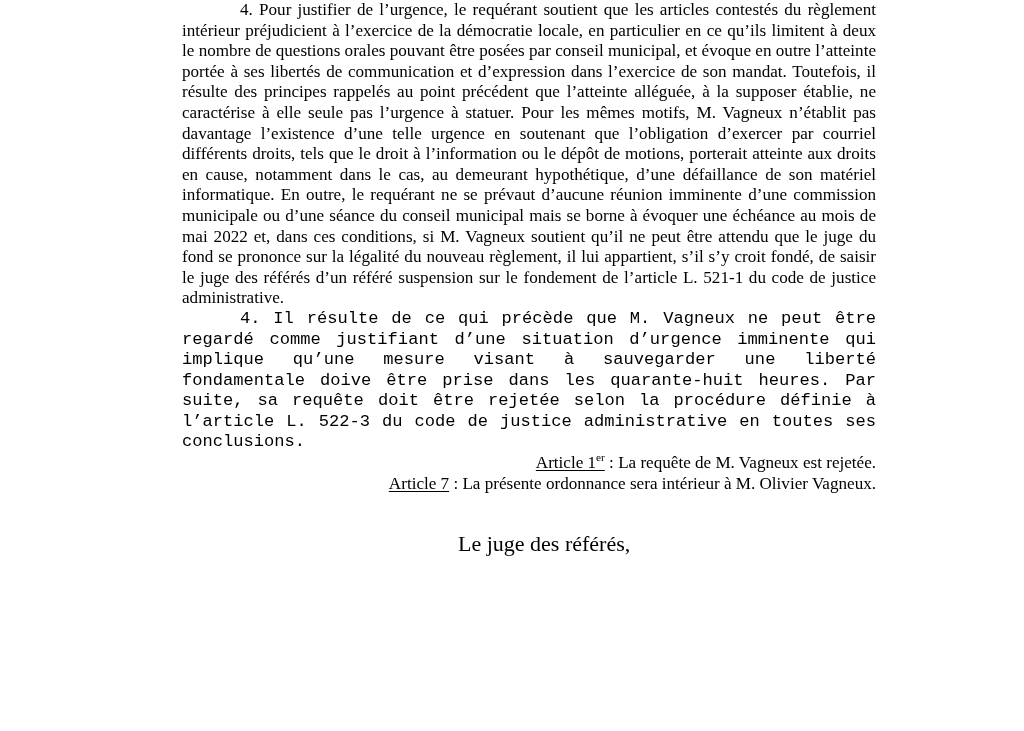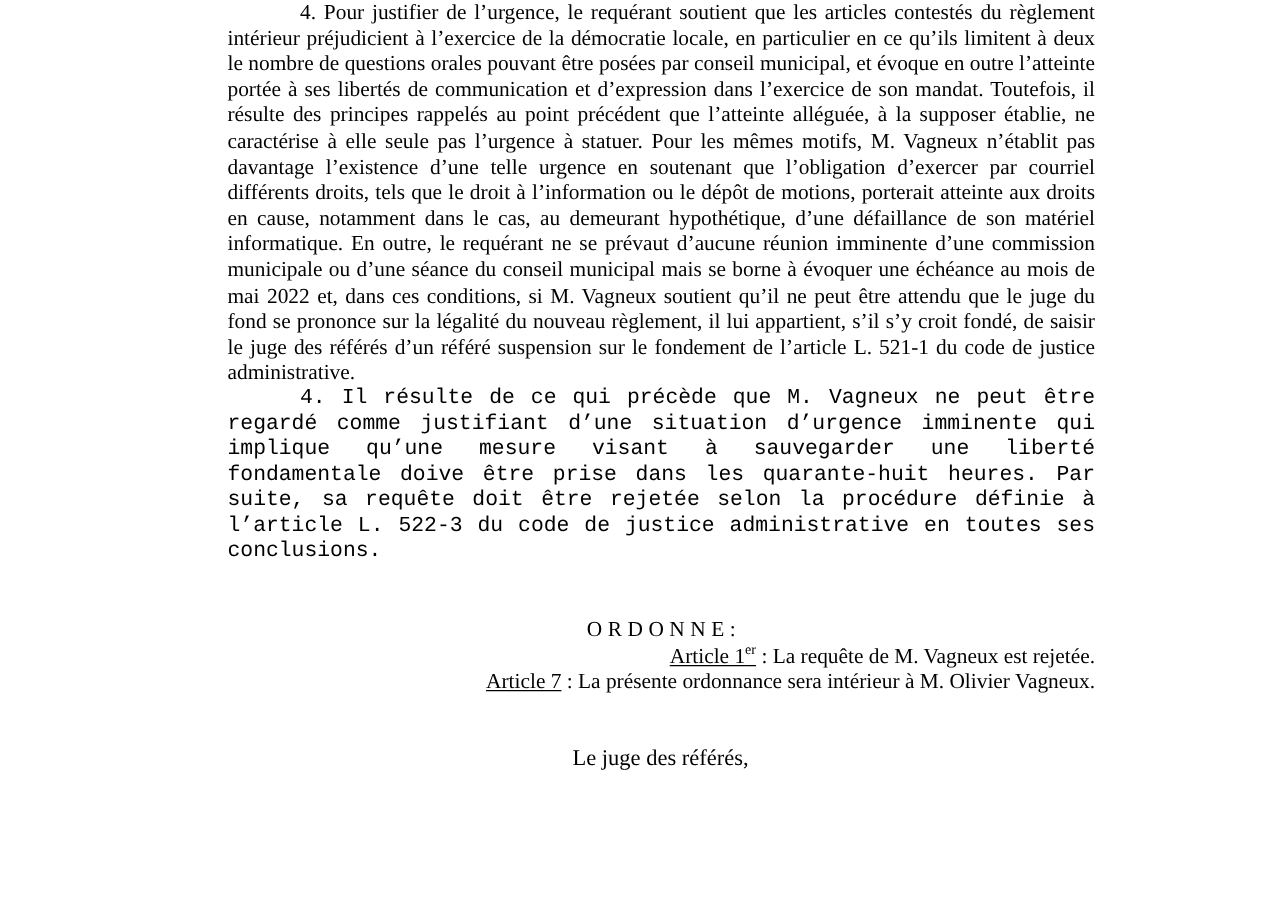--- a/index.html
+++ b/index.html
@@ -86,41 +86,38 @@
     margin: 0;
     font-size: 17.1px;
     line-height: 20.6px;
     text-indent: 0;
     padding-left: 65px;
     margin-top: 45px;
   }
 
   p.signature {
     margin: 0;
-    font-size: 18px;
+    font-size: 22px;
     line-height: 20.6px;
     text-indent: 0;
     padding-left: 276px;
     margin-top: 40px;
     font-family: Liberation Serif, serif;
   }
 </style>
 </head>
 <body>
 
 <div class="page">
   <div class="content">
 
     <p class="body-par par-1">4. Pour justifier de l’urgence, le requérant soutient que les articles contestés du règlement intérieur préjudicient à l’exercice de la démocratie locale, en particulier en ce qu’ils limitent à deux le nombre de questions orales pouvant être posées par conseil municipal, et évoque en outre l’atteinte portée à ses libertés de communication et d’expression dans l’exercice de son mandat. Toutefois, il résulte des principes rappelés au point précédent que l’atteinte alléguée, à la supposer établie, ne caractérise à elle seule pas l’urgence à statuer. Pour les mêmes motifs, M. Vagneux n’établit pas davantage l’existence d’une telle urgence en soutenant que l’obligation d’exercer par courriel différents droits, tels que le droit à l’information ou le dépôt de motions, porterait atteinte aux droits en cause, notamment dans le cas, au demeurant hypothétique, d’une défaillance de son matériel informatique. En outre, le requérant ne se prévaut d’aucune réunion imminente d’une commission municipale ou d’une séance du conseil municipal mais se borne à évoquer une échéance au mois de mai 2022 et, dans ces conditions, si M. Vagneux soutient qu’il ne peut être attendu que le juge du fond se prononce sur la légalité du nouveau règlement, il lui appartient, s’il s’y croit fondé, de saisir le juge des référés d’un référé suspension sur le fondement de l’article L. 521-1 du code de justice administrative.</p>
 
     <p class="body-par par-2">4. Il résulte de ce qui précède que M. Vagneux ne peut être regardé comme justifiant d’une situation d’urgence imminente qui implique qu’une mesure visant à sauvegarder une liberté fondamentale doive être prise dans les quarante-huit heures. Par suite, sa requête doit être rejetée selon la procédure définie à l’article L. 522-3 du code de justice administrative en toutes ses conclusions.</p>
 
-    <p class="ordonne">
-      <span>ORDONNE</span><span class="colon-sp">:</span>
-    </p>
 
     <p class="article-line art-1">
       <span class="art-label"><span>Article 1</span><sup>er</sup></span><span> : </span><span>La requête de M. Vagneux est rejetée.</span>
     </p>
 
     <p class="article-line art-2">
       <span class="art-label"><span>Article 7</span><sup></sup></span><span> : </span><span>La présente ordonnance sera intérieur à M. Olivier Vagneux.</span>
     </p>
 
 

